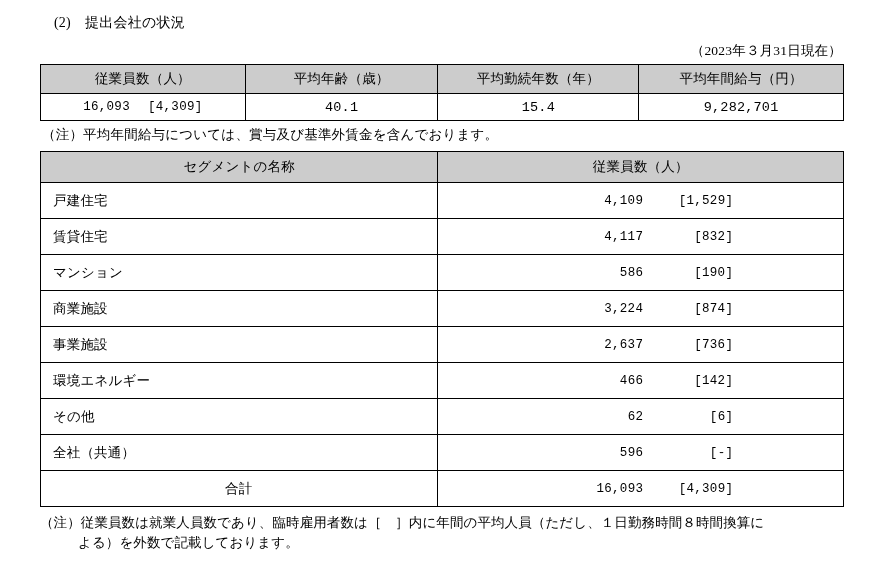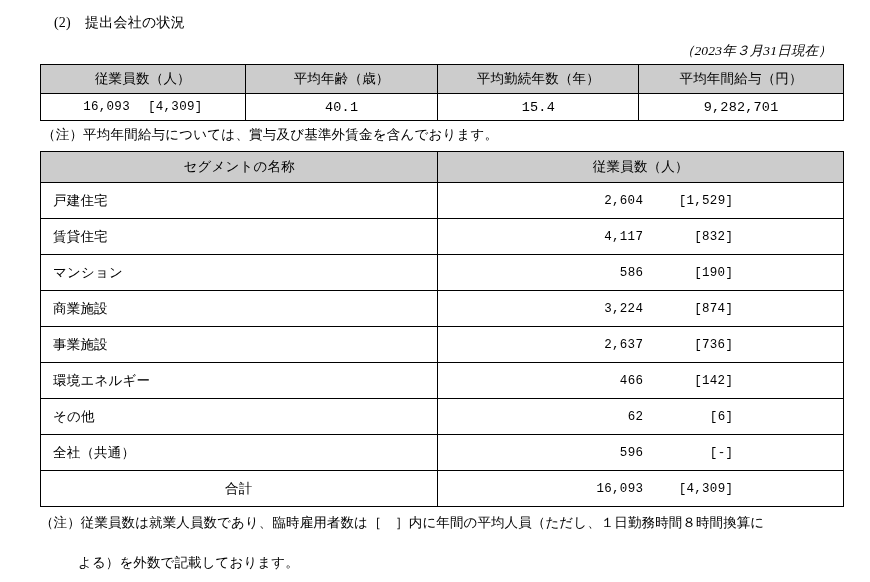--- a/index.html
+++ b/index.html
@@ -24,23 +24,22 @@
     padding: 8px 26px 0 40px;
   }
   .section-title {
     font-size: 14px;
     letter-spacing: 0.2px;
     margin: 6px 0 10px 14px;
   }
   .asof {
     text-align: right;
     font-size: 13.5px;
-    margin: 0 12px 4px 0;
-    letter-spacing: 0.2px;
-    font-style: italic;
+    margin: 0 2px 4px 0;
+    letter-spacing: 0.2px;
   }
   table {
     border-collapse: collapse;
     width: 100%;
     table-layout: fixed;
   }
   table.summary th, table.summary td {
     border: 1px solid #000000;
     height: 26px;
     font-weight: normal;
@@ -127,21 +126,20 @@
     padding-right: 26px;
   }
   .footnote {
     font-size: 13.5px;
     letter-spacing: 0.1px;
     margin-top: 6px;
     line-height: 1.5;
   }
   .footnote .l2 {
     margin-left: 38px;
-    margin-top: 20px;
   }
 </style>
 </head>
 <body>
 
 <div class="page">
 
   <div class="section-title">(2)　提出会社の状況</div>
 
   <div class="asof">（2023年３月31日現在）</div>
@@ -187,21 +185,21 @@
       <tr>
         <th>セグメントの名称</th>
         <th>従業員数（人）</th>
       </tr>
     </thead>
     <tbody>
       <tr>
         <td class="seg-name">戸建住宅</td>
         <td class="seg-val">
           <div class="val-wrap">
-            <span class="val-num">2,604</span>
+            <span class="val-num">4,109</span>
             <span class="val-brk">[1,529]</span>
           </div>
         </td>
       </tr>
       <tr>
         <td class="seg-name">賃貸住宅</td>
         <td class="seg-val">
           <div class="val-wrap">
             <span class="val-num">4,117</span>
             <span class="val-brk">[832]</span>

